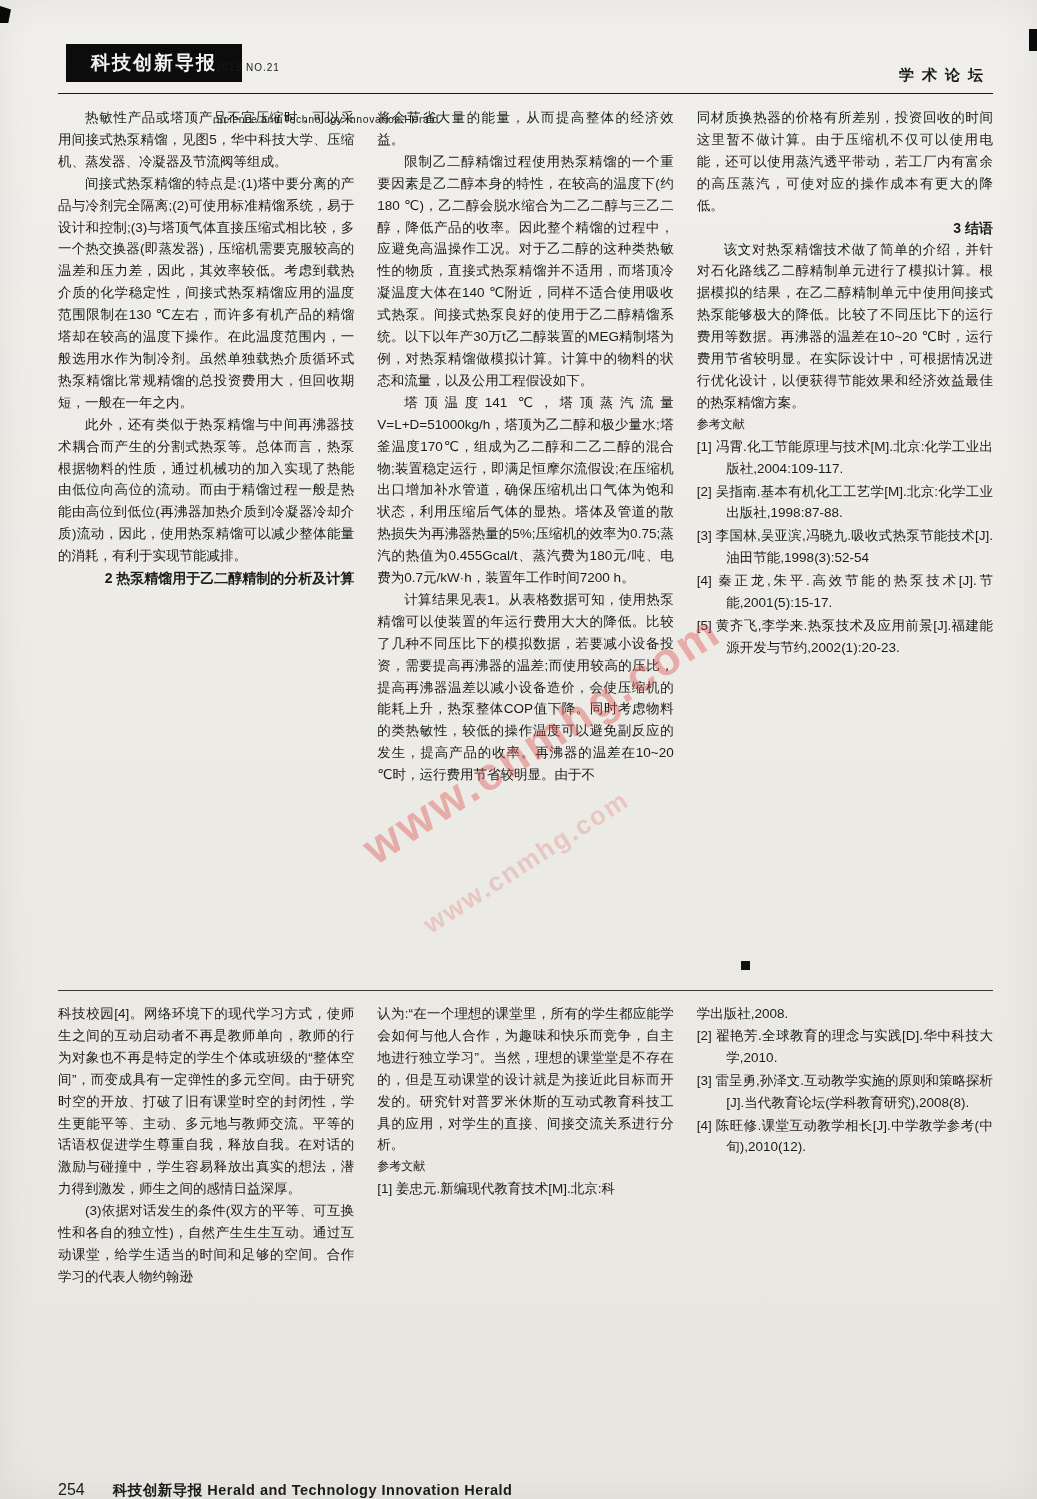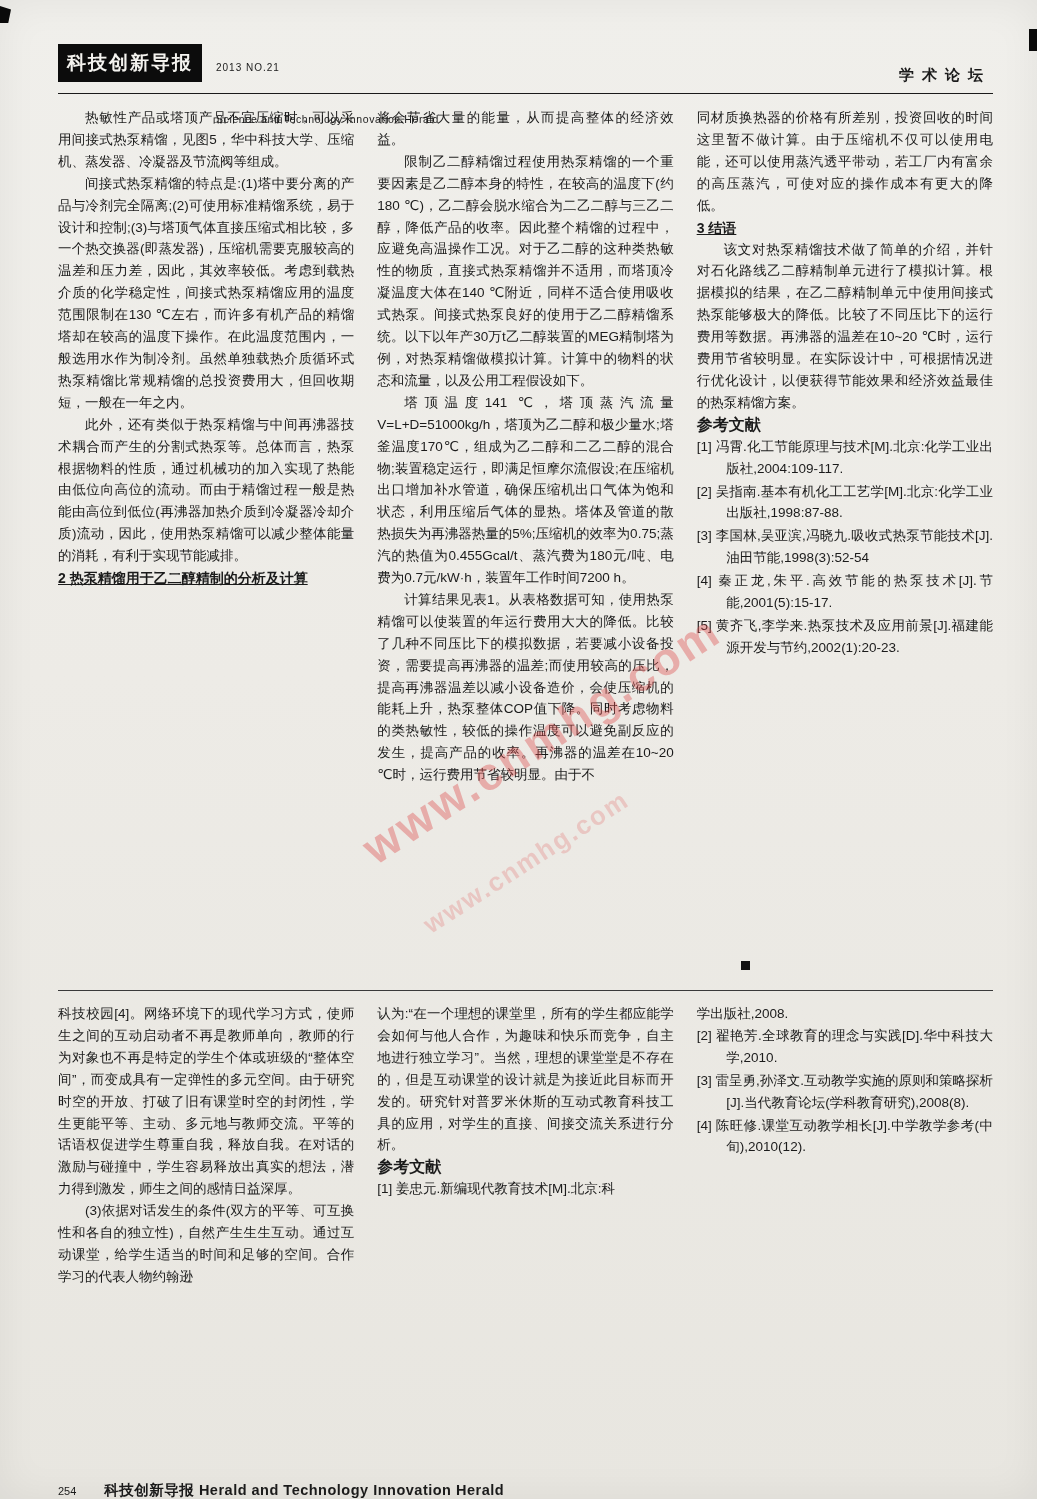--- a/index.html
+++ b/index.html
@@ -18,21 +18,21 @@
   }
   
   .mark-left { position:absolute; left:0; top:6px; width:11px; height:17px; background:#0a0a0a;
     clip-path:polygon(0 0,100% 20%,75% 100%,0 100%); }
   .mark-right { position:absolute; right:0; top:29px; width:8px; height:22px; background:#0a0a0a; }
   .scan-speck { position:absolute; left:741px; top:961px; width:9px; height:9px; background:#111; }
 
   
   .header { position:absolute; left:58px; right:44px; top:44px; height:48px; }
   .logo-box {
-    position:absolute; left:0; top:0; width:144px; height:38px;
+    position:absolute; left:8px; top:0; width:176px; height:38px;
     background:#0c0c0c; color:#f4f3ef;
     font-weight:bold; font-size:19px; letter-spacing:2px;
     display:flex; align-items:center; justify-content:center;
   }
   .issue-line1 { position:absolute; left:158px; top:18px; font-size:10px; letter-spacing:1px; }
   .issue-line2 { position:absolute; left:158px; top:21px; font-size:10.5px; letter-spacing:0.6px;margin-top:48px; }
   .section-label { position:absolute; right:2px; bottom:7px; font-weight:bold; font-size:15px; letter-spacing:8px; }
   .header-rule { position:absolute; left:58px; right:44px; top:93px; border-top:1.6px solid #1a1a1a; }
 
   
@@ -44,23 +44,23 @@
   .section-bottom {
     position:absolute; left:58px; right:44px; top:1003px; height:400px;
     display:flex; gap:23px;
   }
   .col { flex:1 1 0; font-size:13.5px; line-height:21.9px; text-align:justify; }
   .col p { margin:0; }
   p.para { text-indent:2em; }
   p.cont { text-indent:0; }
   .head {
     font-weight:bold; font-size:14px; line-height:22px;
-    margin:5px 0 4px 0; text-align:left;text-decoration:underline;
+    margin:5px 0 4px 0; text-align:right;
   }
-  .refs-title { font-weight:bold; font-size:16px; margin:9px 0 5px 0; text-align:left; }
+  .refs-title { font-weight:normal; font-size:12px; margin:9px 0 5px 0; text-align:left; }
   p.ref { padding-left:2.2em; text-indent:-2.2em; margin-bottom:1px; }
   .lead-note { text-indent:0; }
 
   
   .watermark {
     position:absolute; left:330px; top:700px; width:460px;
     transform:rotate(-33deg); transform-origin:center;
     color:rgba(221,72,72,0.38);
     font-size:46px; font-weight:bold; letter-spacing:3px;
     pointer-events:none; white-space:nowrap;
@@ -72,21 +72,21 @@
     font-size:26px; font-weight:bold; letter-spacing:2px;
     pointer-events:none; white-space:nowrap;
   }
 
   
   .footer {
     position:absolute; left:58px; top:1481px; right:44px;
     display:flex; align-items:baseline; gap:28px;
     white-space:nowrap;
   }
-  .footer .pg { font-size:11px; }
+  .footer .pg { font-size:16px; }
   .footer .jn { font-weight:bold; font-size:14.5px; letter-spacing:0.5px; }
 </style>
 </head>
 <body>
 
 <div class="page">
 
   <div class="mark-left"></div>
   <div class="mark-right"></div>
   <div class="scan-speck"></div>

